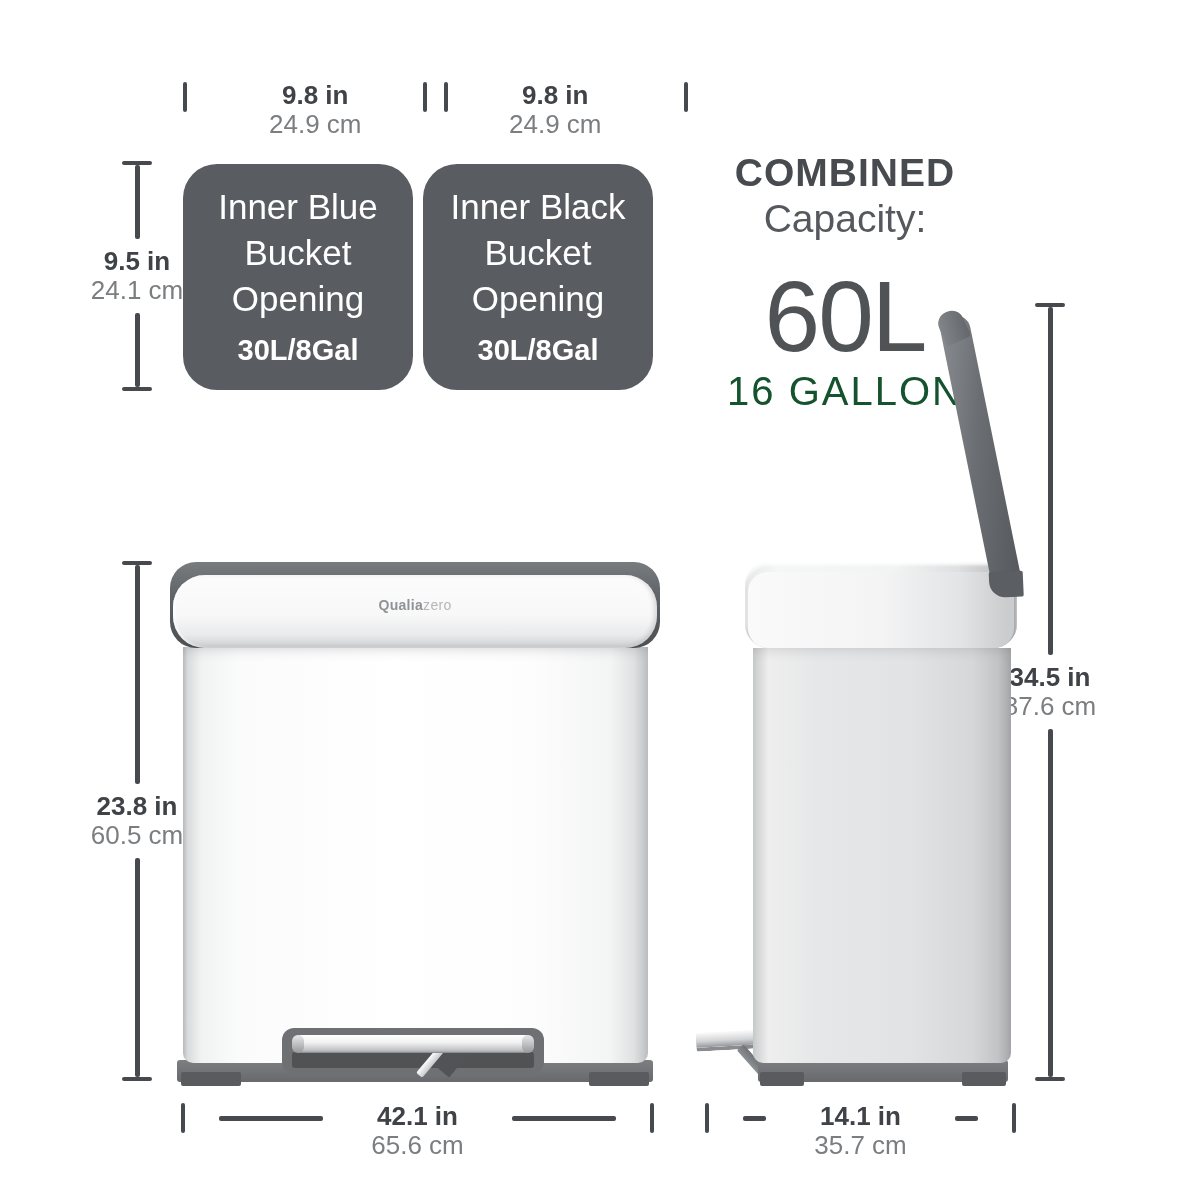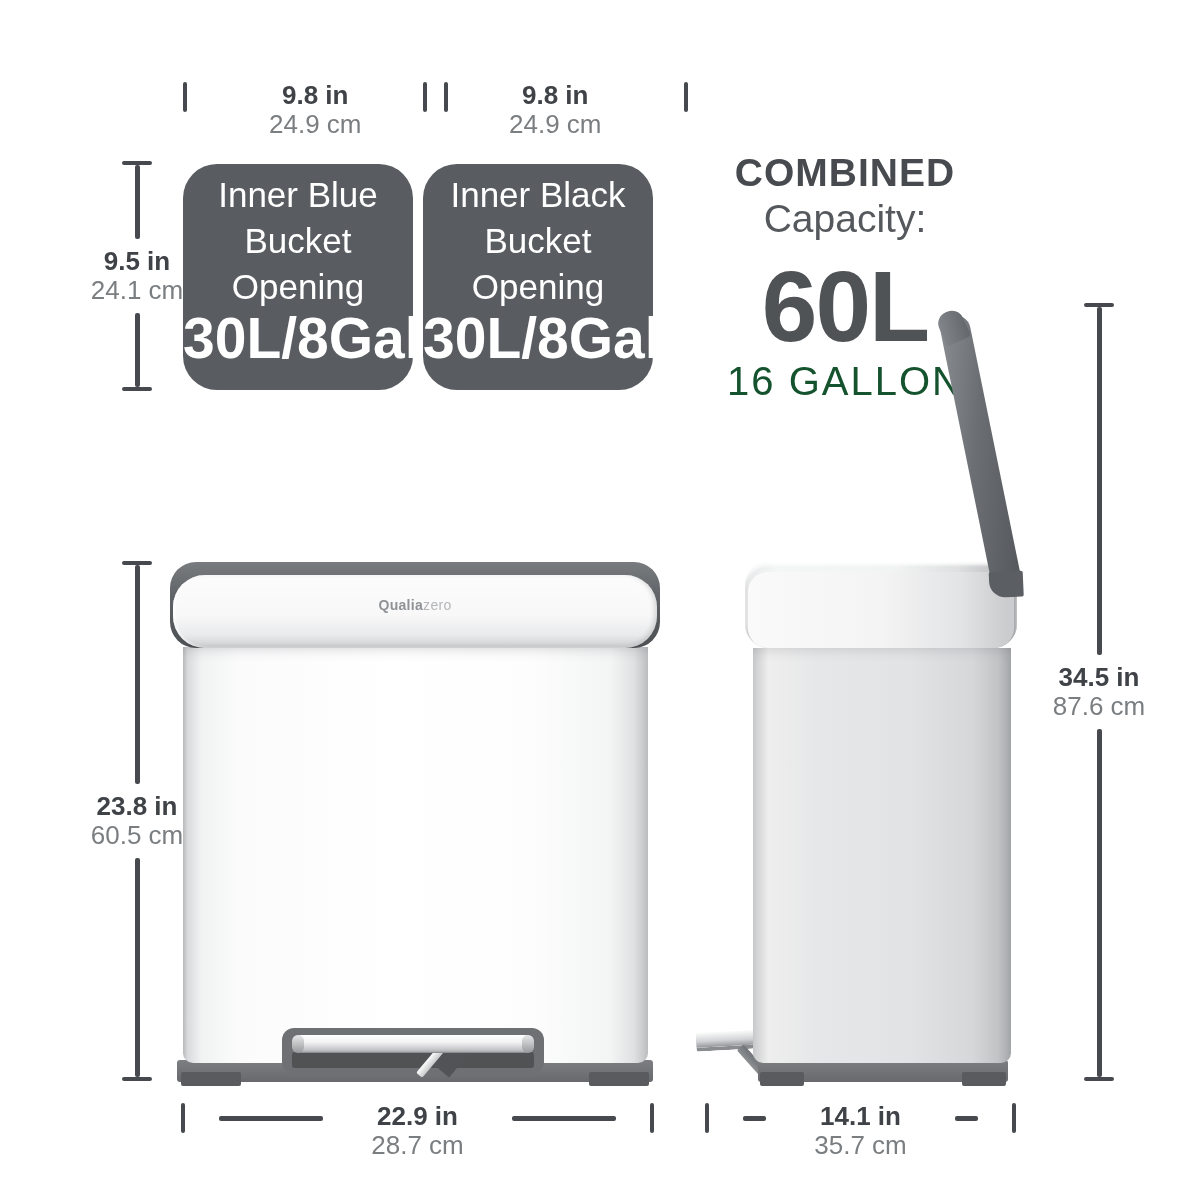--- a/index.html
+++ b/index.html
@@ -20,29 +20,29 @@
   .vdim{position:absolute;display:flex;flex-direction:column;align-items:center;width:120px;}
   .vdim .caph{flex:none;height:4px;width:30px;background:var(--dim);border-radius:2px;}
   .vdim .seg{flex:1;width:5px;background:var(--dim);border-radius:2px;}
   .vdim .txt{flex:none;padding:8px 0;text-align:center;}
 
   .din{font-weight:700;font-size:26px;line-height:29px;color:#3f4246;white-space:nowrap;}
   .dcm{font-weight:400;font-size:26px;line-height:29px;color:var(--dim2);white-space:nowrap;}
 
   
   .card{position:absolute;width:230px;height:226px;border-radius:34px;background:var(--cardbg);
-        color:#fff;text-align:center;padding-top:8px;box-sizing:border-box;}
+        color:#fff;text-align:center;padding-top:20px;box-sizing:border-box;}
   .card .l{font-size:35px;line-height:46px;font-weight:400;}
-  .card .cap{font-size:57px;line-height:52px;font-weight:700;margin-top:2px;text-align:right;}
+  .card .cap{font-size:29px;line-height:52px;font-weight:700;margin-top:2px;}
 
   
   .combined{position:absolute;left:695px;top:150px;width:300px;text-align:center;color:#4b4e52;}
   .combined .t1{font-size:39px;line-height:46px;font-weight:700;letter-spacing:1px;color:#474a4e;}
   .combined .t2{font-size:39px;line-height:46px;font-weight:400;color:#55585c;text-align:center;}
-  .combined .t3{font-size:100px;line-height:100px;font-weight:700;color:#505356;margin-top:14px;letter-spacing:-2px;}
+  .combined .t3{font-size:100px;line-height:100px;font-weight:400;color:#505356;margin-top:24px;letter-spacing:-2px;}
   .combined .t4{font-size:40px;line-height:46px;font-weight:400;color:#14532d;letter-spacing:2px;margin-top:2px;}
 
   
   .front-lid{position:absolute;left:170px;top:562px;width:490px;height:86px;border-radius:26px;
              background:linear-gradient(180deg,#797c7f 0%,#5d6064 45%,#4e5154 100%);z-index:2;}
   .front-lid-face{position:absolute;left:3px;right:3px;top:13px;bottom:0;border-radius:32px;
              background:linear-gradient(180deg,#fcfcfd 0%,#f8f8f9 55%,#e9eaeb 82%,#d3d4d6 96%,#c7c8ca 100%);
              box-shadow:inset 2px 0 3px rgba(255,255,255,.8), inset -3px -1px 4px rgba(120,122,125,.25);}
   .brand{position:absolute;left:0;right:0;top:22px;text-align:center;font-size:14px;letter-spacing:.3px;}
   .brand .b1{color:#8f9295;font-weight:700;}
@@ -198,37 +198,37 @@
     <div class="caph"></div>
     <div class="seg"></div>
     <div class="txt">
       <div class="din">23.8 in</div>
       <div class="dcm">60.5 cm</div>
     </div>
     <div class="seg"></div>
     <div class="caph"></div>
   </div>
 
-  <div class="vdim" style="left:1039px;top:303px;height:778px;">
+  <div class="vdim" style="left:990px;top:303px;height:778px;">
     <div class="caph"></div>
     <div class="seg"></div>
     <div class="txt">
       <div class="din">34.5 in</div>
       <div class="dcm">87.6 cm</div>
     </div>
     <div class="seg"></div>
     <div class="caph"></div>
   </div>
 
   <div class="hdim" style="left:181px;top:1103px;width:473px;">
     <div class="capv"></div>
     <div class="seg"></div>
     <div class="txt">
-      <div class="din">22.9 in</div>
-      <div class="dcm">28.7 cm</div>
+      <div class="din">42.1 in</div>
+      <div class="dcm">65.6 cm</div>
     </div>
     <div class="seg"></div>
     <div class="capv"></div>
   </div>
 
   <div class="hdim" style="left:705px;top:1103px;width:311px;">
     <div class="capv"></div>
     <div class="seg"></div>
     <div class="txt">
       <div class="din">14.1 in</div>

